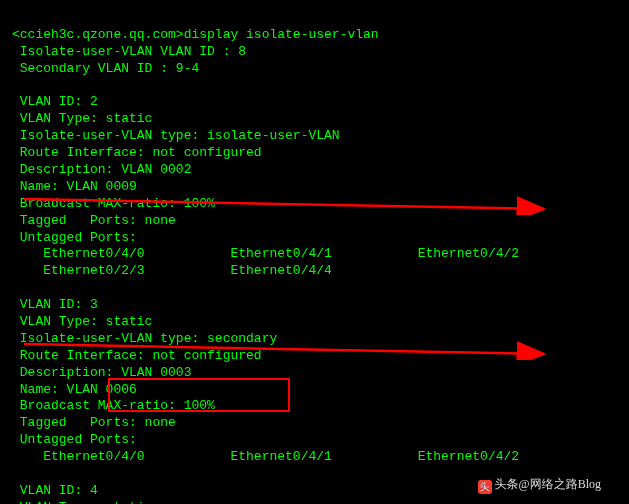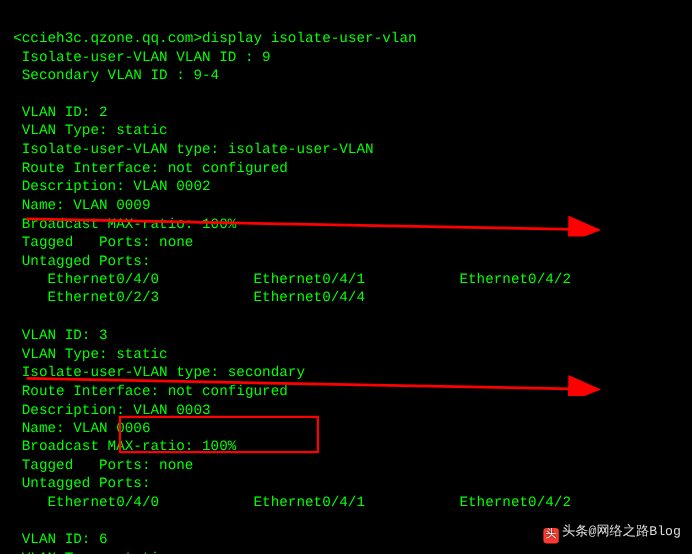--- a/index.html
+++ b/index.html
@@ -23,23 +23,23 @@
   }
   .arrow svg { width: 100%; height: 100%; }
   .redbox {
     position: absolute;
     border: 2px solid #ff0000;
     pointer-events: none;
   }
   .watermark {
     position: absolute;
     bottom: 10px;
-    right: 10px;
+    right: 28px;
     color: #ddd;
-    font-family: Liberation Mono, monospace;
+    font-family: Liberation Serif, serif;
     font-size: 12px;
     text-shadow: 0 0 2px #000;
   }
   .watermark .logo {
     display: inline-block;
     width: 14px; height: 14px;
     background: #ff3b30;
     border-radius: 3px;
     vertical-align: -2px;
     margin-right: 3px;
@@ -47,21 +47,21 @@
     color: #fff;
     text-align: center;
     line-height: 14px;
   }
 </style>
 </head>
 <body>
 
 <div class="term">
 <span><span>&lt;ccieh3c.qzone.qq.com&gt;</span><span>display isolate-user-vlan</span></span>
-<span> Isolate-user-VLAN VLAN ID : 9</span>
+<span> Isolate-user-VLAN VLAN ID : 8</span>
 <span> Secondary VLAN ID : 9-4</span>
 <span> </span>
 <span><span> VLAN ID: 2</span>
 <span> VLAN Type: static</span>
 <span> Isolate-user-VLAN type: isolate-user-VLAN</span>
 <span> Route Interface: not configured</span>
 <span> Description: VLAN 0002</span>
 <span> Name: VLAN 0009</span>
 <span> Broadcast MAX-ratio: 100%</span>
 <span> Tagged   Ports: none</span>
@@ -73,21 +73,21 @@
 <span> VLAN Type: static</span>
 <span> Isolate-user-VLAN type: secondary</span>
 <span> Route Interface: not configured</span>
 <span> Description: VLAN 0003</span>
 <span> Name: VLAN 0006</span>
 <span> Broadcast MAX-ratio: 100%</span>
 <span> Tagged   Ports: none</span>
 <span> Untagged Ports:</span>
 <span>    Ethernet0/4/0           Ethernet0/4/1           Ethernet0/4/2</span></span>
 <span> </span>
-<span><span> VLAN ID: 6</span>
+<span><span> VLAN ID: 4</span>
 <span> VLAN Type: static</span>
 
 
 
 
 
 
 
 </span>
 

